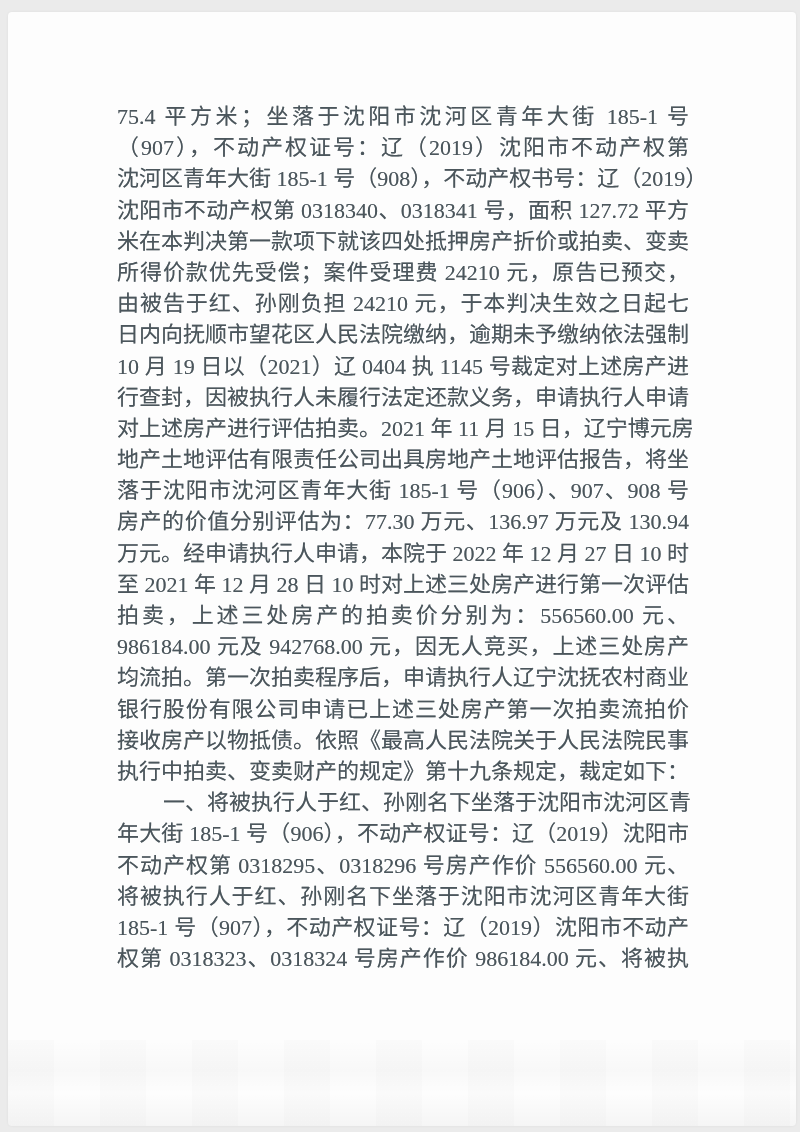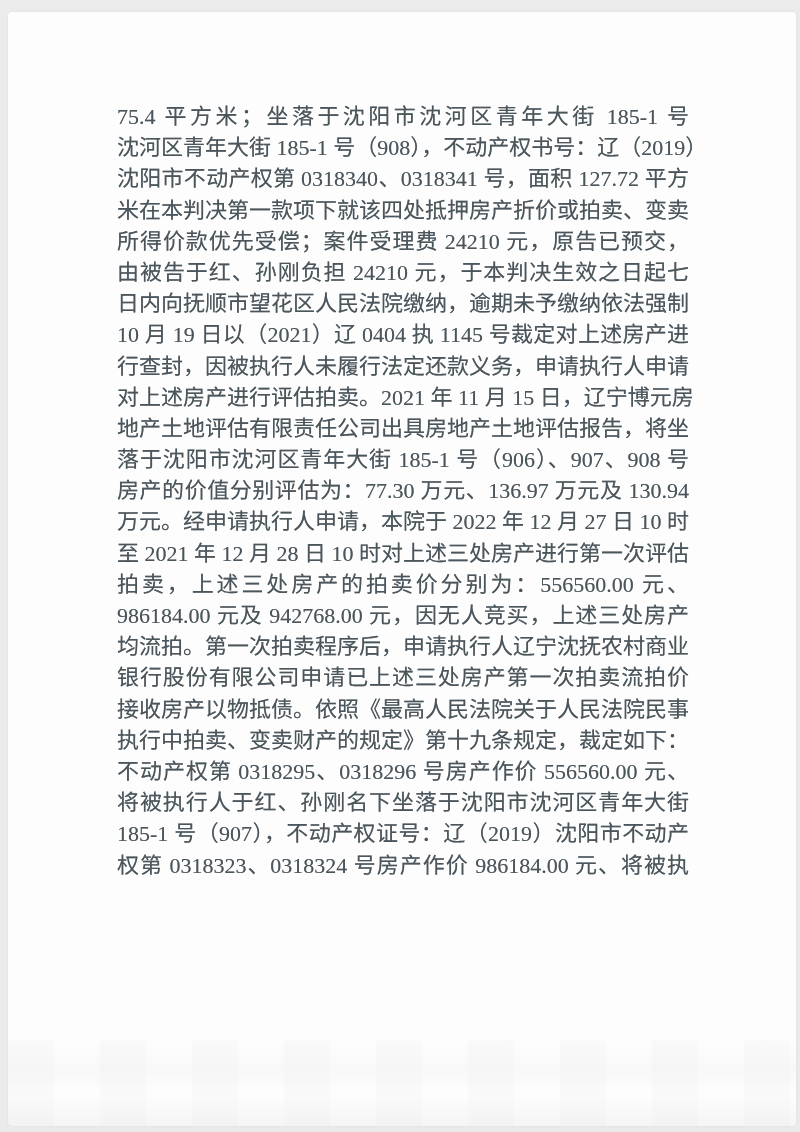--- a/index.html
+++ b/index.html
@@ -73,40 +73,43 @@
     pointer-events: none;
   }
 </style>
 </head>
 <body>
 
 <div class="canvas">
   <div class="paper">
     <div class="text-block">
         <div class="line">75.4 平方米；坐落于沈阳市沈河区青年大街 185-1 号</div>
+        <div class="line">（907），不动产权证号：辽（2019）沈阳市不动产权第</div>
         <div class="line">沈河区青年大街 185-1 号（908），不动产权书号：辽（2019）</div>
         <div class="line">沈阳市不动产权第 0318340、0318341 号，面积 127.72 平方</div>
         <div class="line">米在本判决第一款项下就该四处抵押房产折价或拍卖、变卖</div>
         <div class="line">所得价款优先受偿；案件受理费 24210 元，原告已预交，</div>
         <div class="line">由被告于红、孙刚负担 24210 元，于本判决生效之日起七</div>
         <div class="line">日内向抚顺市望花区人民法院缴纳，逾期未予缴纳依法强制</div>
         <div class="line">10 月 19 日以（2021）辽 0404 执 1145 号裁定对上述房产进</div>
         <div class="line">行查封，因被执行人未履行法定还款义务，申请执行人申请</div>
         <div class="line">对上述房产进行评估拍卖。2021 年 11 月 15 日，辽宁博元房</div>
         <div class="line">地产土地评估有限责任公司出具房地产土地评估报告，将坐</div>
         <div class="line">落于沈阳市沈河区青年大街 185-1 号（906）、907、908 号</div>
         <div class="line">房产的价值分别评估为：77.30 万元、136.97 万元及 130.94</div>
         <div class="line">万元。经申请执行人申请，本院于 2022 年 12 月 27 日 10 时</div>
         <div class="line">至 2021 年 12 月 28 日 10 时对上述三处房产进行第一次评估</div>
         <div class="line">拍卖，上述三处房产的拍卖价分别为：556560.00 元、</div>
         <div class="line">986184.00 元及 942768.00 元，因无人竞买，上述三处房产</div>
         <div class="line">均流拍。第一次拍卖程序后，申请执行人辽宁沈抚农村商业</div>
         <div class="line">银行股份有限公司申请已上述三处房产第一次拍卖流拍价</div>
         <div class="line">接收房产以物抵债。依照《最高人民法院关于人民法院民事</div>
         <div class="line">执行中拍卖、变卖财产的规定》第十九条规定，裁定如下：</div>
+        <div class="line indent">一、将被执行人于红、孙刚名下坐落于沈阳市沈河区青</div>
+        <div class="line">年大街 185-1 号（906），不动产权证号：辽（2019）沈阳市</div>
         <div class="line">不动产权第 0318295、0318296 号房产作价 556560.00 元、</div>
         <div class="line">将被执行人于红、孙刚名下坐落于沈阳市沈河区青年大街</div>
         <div class="line">185-1 号（907），不动产权证号：辽（2019）沈阳市不动产</div>
         <div class="line">权第 0318323、0318324 号房产作价 986184.00 元、将被执</div>
       </div>
     <div class="scan-artifact"></div>
   </div>
 </div>
 
 </body></html>

